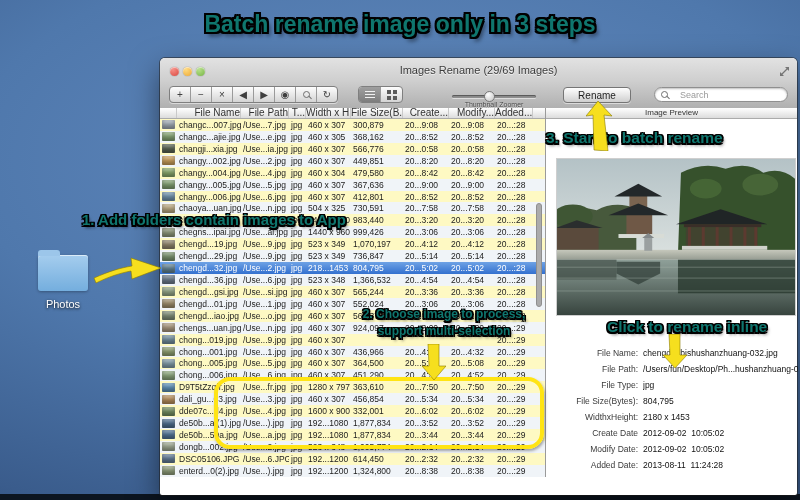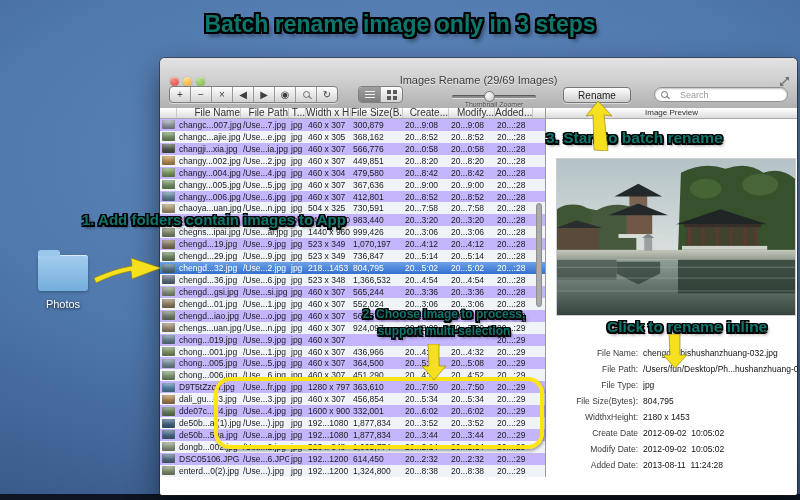--- a/index.html
+++ b/index.html
@@ -30,21 +30,21 @@
   .folder::before{content:'';position:absolute;top:-5px;left:0;width:22px;height:6px;border-radius:3px 3px 0 0;
     background:#9cc6ea;}
   .folder-label{position:absolute;left:18px;top:298px;width:90px;text-align:center;color:#fff;font-size:11px;
     text-shadow:0 1px 3px rgba(0,0,0,.9);}
 
   
   .window{position:absolute;left:160px;top:58px;width:637px;height:437px;background:#fff;
     border-radius:5px 5px 2px 2px;box-shadow:0 12px 30px rgba(0,0,0,.5),0 0 0 1px rgba(40,40,40,.55);z-index:10;}
   .chrome{position:absolute;top:0;left:0;right:0;height:50px;border-radius:5px 5px 0 0;
     background:linear-gradient(#e2e2e2 0%,#cfcfcf 45%,#b0b0b0 100%);border-bottom:1px solid #8b8b8b;}
-  .titlebar{position:absolute;top:0;left:0;right:0;height:26px;margin-top:10px;}
+  .titlebar{position:absolute;top:0;left:0;right:0;height:26px;}
   .title{position:absolute;left:0;right:0;top:0;line-height:25px;text-align:center;font-size:11px;color:#3c3c3c;
     text-shadow:0 1px 0 rgba(255,255,255,.65);}
   .lights{position:absolute;left:10px;top:9px;display:flex;gap:4px;}
   .light{width:9px;height:9px;border-radius:50%;box-shadow:inset 0 1px 1px rgba(255,255,255,.6),0 0 1px rgba(0,0,0,.6);}
   .l-red{background:radial-gradient(circle at 35% 30%,#f68e85,#da4840);}
   .l-yel{background:radial-gradient(circle at 35% 30%,#ffd97e,#eda933);}
   .l-grn{background:radial-gradient(circle at 35% 30%,#b6e08a,#77b544);}
   .fsbtn{position:absolute;right:7px;top:8px;width:11px;height:11px;opacity:.75;}
 
   
@@ -80,21 +80,21 @@
     font-family:"Liberation Sans","DejaVu Sans",sans-serif;}
   .search input::placeholder{color:#9a9a9a;}
 
   
   .thead,.trow{display:grid;grid-template-columns:17px 64px 48px 17px 45px 52px 46px 46px 38px;}
   .thead{position:absolute;top:50px;left:0;width:385px;height:11px;
     background:linear-gradient(#ffffff,#dcdcdc);border-bottom:1px solid #ababab;box-sizing:border-box;}
   .thead .hcell{font-size:10px;color:#333;text-align:right;line-height:10px;border-right:1px solid #c9c9c9;
     overflow:hidden;white-space:nowrap;}
   .tbody{position:absolute;top:61px;left:0;width:385px;height:358px;overflow:hidden;background:#fff;}
-  .trow{height:11.93px;background:#c4b5fd;}
+  .trow{height:11.93px;background:#fef9c3;}
   .trow.alt{background:#f0f4f8;}
   .trow.sel{background:linear-gradient(#6ea2e5,#3370cf);}
   .trow.sel .cell{color:#fff;}
   .cell{font-size:8.5px;color:#1c1c1c;line-height:12px;white-space:nowrap;overflow:hidden;padding-left:2px;box-sizing:border-box;}
   .c-thumb{display:flex;align-items:center;justify-content:center;padding:0;}
   .thumb{width:13px;height:9px;border-radius:1px;display:block;box-shadow:inset 0 -3px 4px rgba(0,0,0,.35),inset 0 3px 3px rgba(255,255,255,.3);}
   .scrollthumb{position:absolute;left:376px;top:145px;width:6px;height:104px;border-radius:3px;
     background:#ababab;border:1px solid #8f8f8f;box-sizing:border-box;}
 
   

